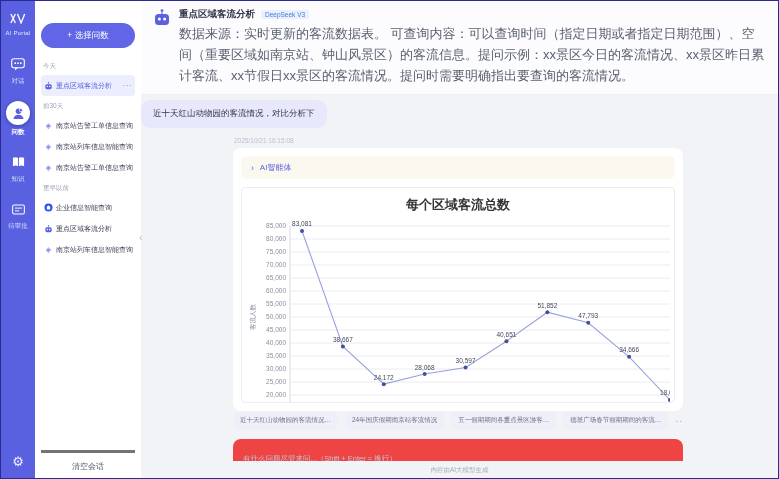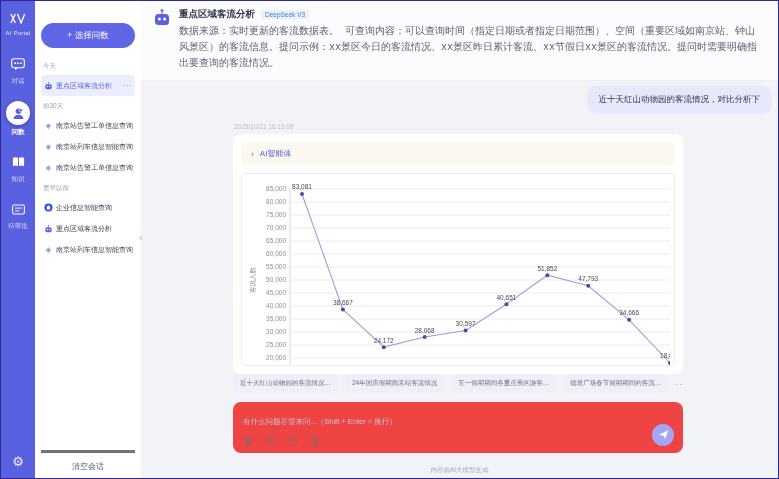--- a/index.html
+++ b/index.html
@@ -29,24 +29,24 @@
   .clear-btn { margin-top:auto; border-top:3px solid #737373; height:28px; line-height:28px; text-align:center; font-size:8px; color:#555B6E; cursor:pointer; }
   .collapse-tab { position:absolute; left:138px; top:230px; font-size:11px; color:#B9BDCC; cursor:pointer; z-index:5; }
 
   
   .main { flex:1; min-width:0; display:flex; flex-direction:column; background:#F2F3F7; }
   .chat-header { background:#FCFCFE; border-bottom:1px solid #EFEFF3; padding:7px 14px 8px 11px; display:flex; gap:7px; }
   .header-avatar { flex:none; width:20px; height:20px; }
   .header-title-row { display:flex; align-items:center; gap:6px; }
   .header-title { font-size:9.5px; font-weight:bold; color:#2E3345; }
   .model-badge { font-size:6.5px; color:#4A7BD4; background:#E8F1FD; border-radius:2px; padding:1px 4px; }
-  .header-desc { font-size:10px; color:#5B6070; line-height:1.6; margin-top:3px;font-family:Liberation Mono, monospace; }
+  .header-desc { font-size:13px; color:#5B6070; line-height:1.6; margin-top:3px; }
 
   .chat-scroll { flex:1; overflow:hidden; padding:5px 6px 0 0; }
-  .user-row { display:flex; justify-content:flex-end; }
+  .user-row { display:flex; justify-content:flex-start; }
   .user-bubble { background:#E7E8FB; border-radius:9px; padding:8px 12px; font-size:8.5px; color:#33384A; }
   .answer-wrap { margin-left:92px; width:450px; }
   .timestamp { font-size:6.5px; color:#BCC0CE; margin:9px 0 4px 1px; }
   .answer-card { background:#fff; border-radius:8px; padding:8px; }
   .agent-row { background:#FAF8EF; border-radius:6px; padding:6px 10px; font-size:8px; color:#5A61E0; display:flex; align-items:center; gap:6px; cursor:pointer; }
   .agent-caret { font-size:8.5px; }
   .chart-card { border:1px solid #ECECF1; border-radius:4px; margin-top:8px; padding:5px 4px 0; }
   .chart-title { text-align:center; font-family:"Liberation Serif",serif; font-weight:bold; font-size:13px; color:#333; margin:3px 0 2px; }
   .chart-box { height:186px; overflow:hidden; }
 
@@ -220,20 +220,21 @@
 
       <div class="answer-wrap">
         <div class="timestamp">2025/10/21 16:15:08</div>
 
         <div class="answer-card">
           <div class="agent-row">
             <span class="agent-caret">›</span>
             <span>AI智能体</span>
           </div>
           <div class="chart-card">
+            <div class="chart-title">每个区域客流总数</div>
             <div class="chart-box" id="chart-box"><svg width="438" height="210" viewBox="0 0 438 210" font-family="Liberation Sans,sans-serif">
                   <line x1="44" y1="10" x2="430" y2="10" stroke="#ECECF2" stroke-width="1"></line>
                   <text x="40" y="12.2" text-anchor="end" font-size="6.5" fill="#8A8F9E">85,000</text>
                   <line x1="44" y1="23" x2="430" y2="23" stroke="#ECECF2" stroke-width="1"></line>
                   <text x="40" y="25.2" text-anchor="end" font-size="6.5" fill="#8A8F9E">80,000</text>
                   <line x1="44" y1="36" x2="430" y2="36" stroke="#ECECF2" stroke-width="1"></line>
                   <text x="40" y="38.2" text-anchor="end" font-size="6.5" fill="#8A8F9E">75,000</text>
                   <line x1="44" y1="49" x2="430" y2="49" stroke="#ECECF2" stroke-width="1"></line>
                   <text x="40" y="51.2" text-anchor="end" font-size="6.5" fill="#8A8F9E">70,000</text>
                   <line x1="44" y1="62" x2="430" y2="62" stroke="#ECECF2" stroke-width="1"></line>

